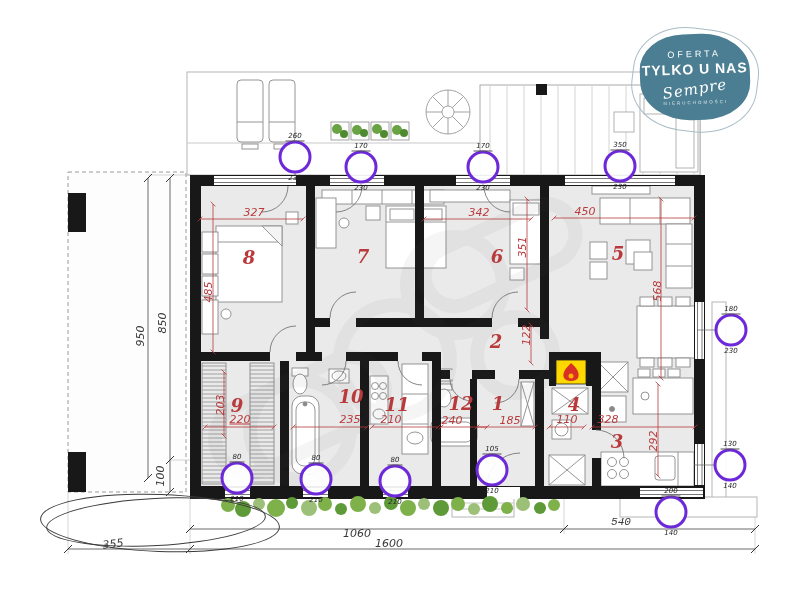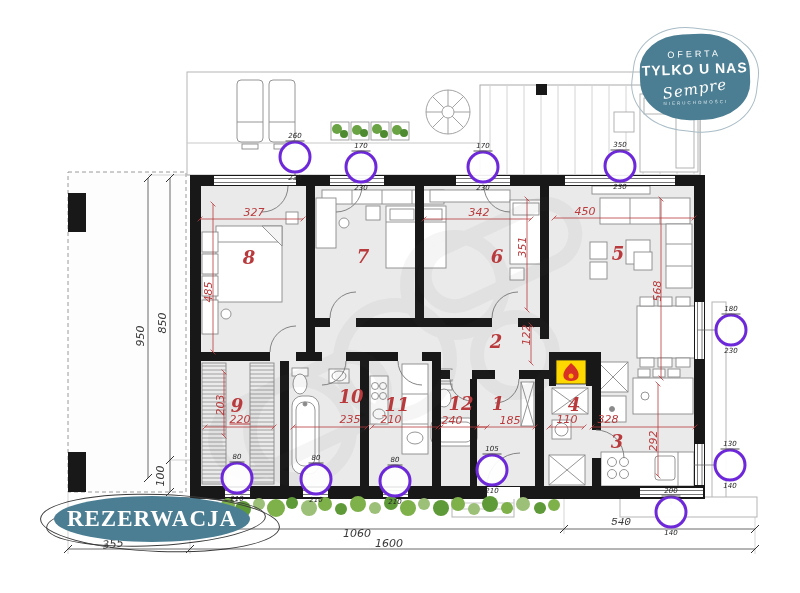--- a/index.html
+++ b/index.html
@@ -482,18 +482,15 @@
     <div class="l1">OFERTA</div>
     <div class="l2">TYLKO U NAS</div>
     <div class="brand">Sempre</div>
     <div class="bsub">NIERUCHOMOŚCI</div>
   </div>
 </div>
 
 <div id="rez">
   <div class="rez-ring" id="rez-ring1"></div>
   <div class="rez-ring" id="rez-ring2"></div>
-  <div id="rez-ellipse">
-    <span>REZERWACJA</span>
-  </div>
 </div>
 
 </div>
 
 </body></html>

